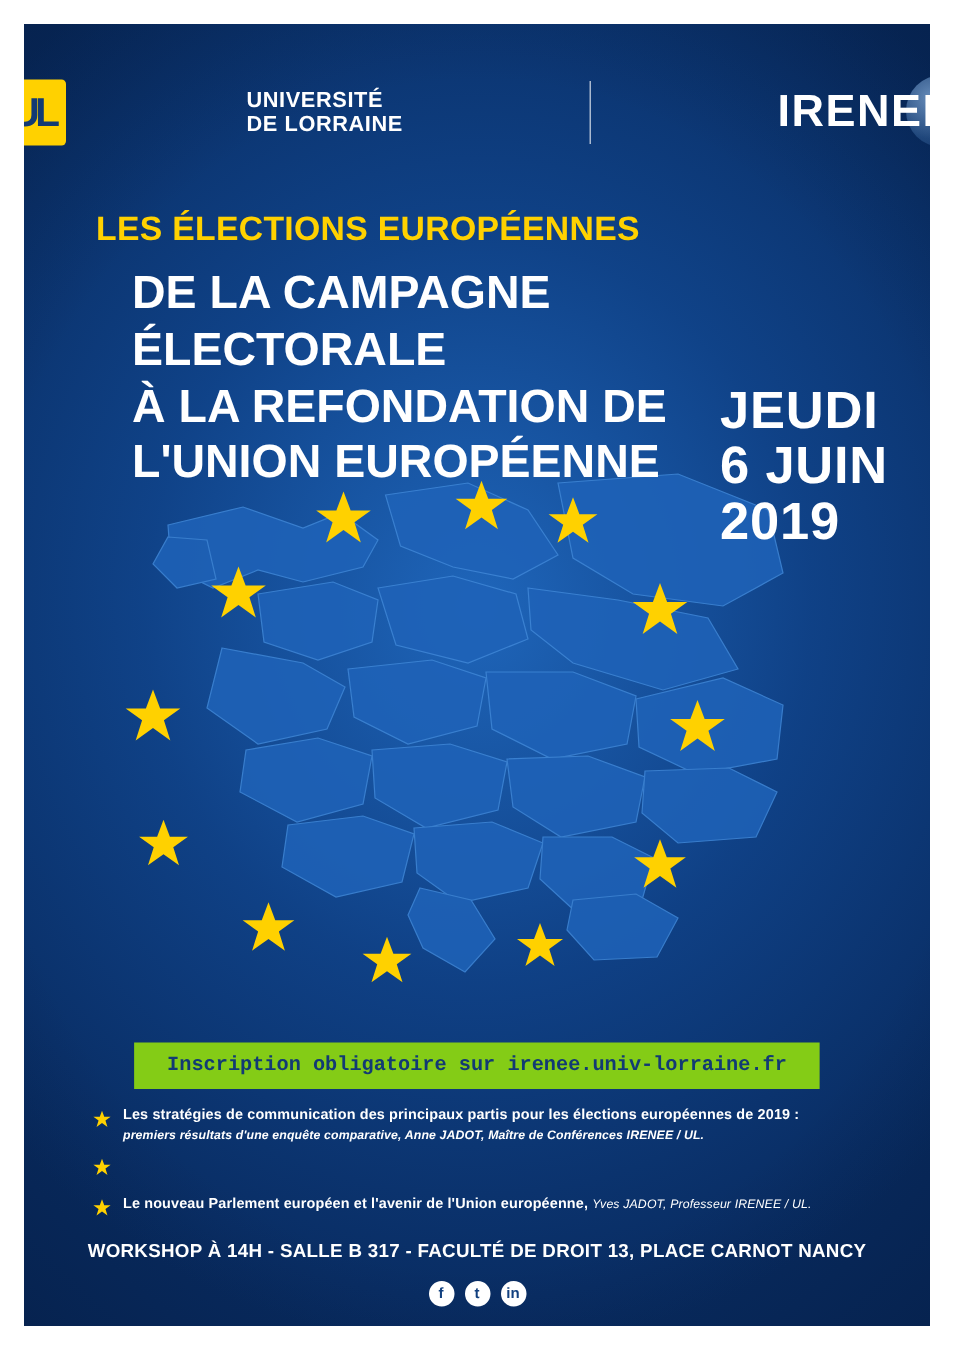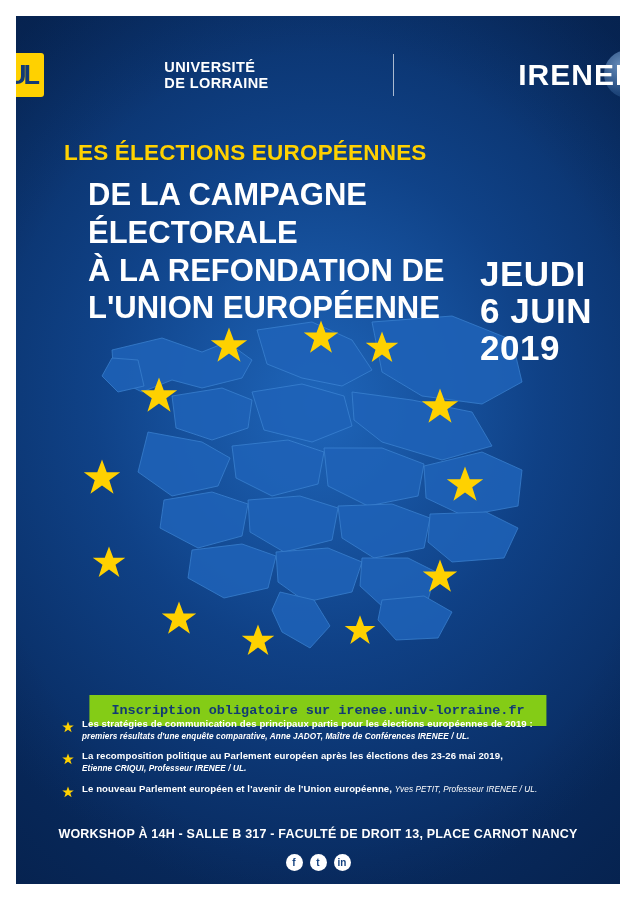--- a/index.html
+++ b/index.html
@@ -171,21 +171,21 @@
     padding: 8px 22px;
     white-space: nowrap;
     font-family: Liberation Mono, monospace;
   }
 
   
   .program {
     position: absolute;
     left: 62px;
     right: 48px;
-    top: 718px;
+    top: 738px;
   }
   .prog-item {
     display: flex;
     align-items: flex-start;
     gap: 8px;
     margin-bottom: 8px;
   }
   .prog-star {
     flex: 0 0 auto;
     margin-top: 1px;
@@ -418,36 +418,30 @@
           <span>Anne JADOT, Maître de Conférences IRENEE / UL.</span>
         </span>
       </span>
     </div>
     <div class="prog-item">
       <span class="prog-star">
         <svg width="12" height="12" viewBox="0 0 24 24" fill="#ffd100">
             <polygon points="12,1 15,9 23.5,9 16.6,14 19.3,22.5 12,17.3 4.7,22.5 7.4,14 0.5,9 9,9"></polygon>
           </svg>
       </span>
-      <span class="prog-text">
-        <span>La recomposition politique au Parlement européen après les élections des 23-26 mai 2019,</span>
-        <span class="sub">
-          <span>Etienne CRIQUI, Professeur IRENEE / UL.</span>
-        </span>
-      </span>
     </div>
     <div class="prog-item">
       <span class="prog-star">
         <svg width="12" height="12" viewBox="0 0 24 24" fill="#ffd100">
             <polygon points="12,1 15,9 23.5,9 16.6,14 19.3,22.5 12,17.3 4.7,22.5 7.4,14 0.5,9 9,9"></polygon>
           </svg>
       </span>
       <span class="prog-text">
         <span>Le nouveau Parlement européen et l'avenir de l'Union européenne,</span>
-        <span class="inline-sub">Yves PETIT, Professeur IRENEE / UL.</span>
+        <span class="inline-sub">Yves JADOT, Professeur IRENEE / UL.</span>
       </span>
     </div>
   </div>
 
   <div class="venue">WORKSHOP À 14H  -  SALLE B 317  -  FACULTÉ DE DROIT 13, PLACE CARNOT NANCY</div>
 
   <div class="socials">
     <div class="social">f</div>
     <div class="social">t</div>
     <div class="social">in</div>

